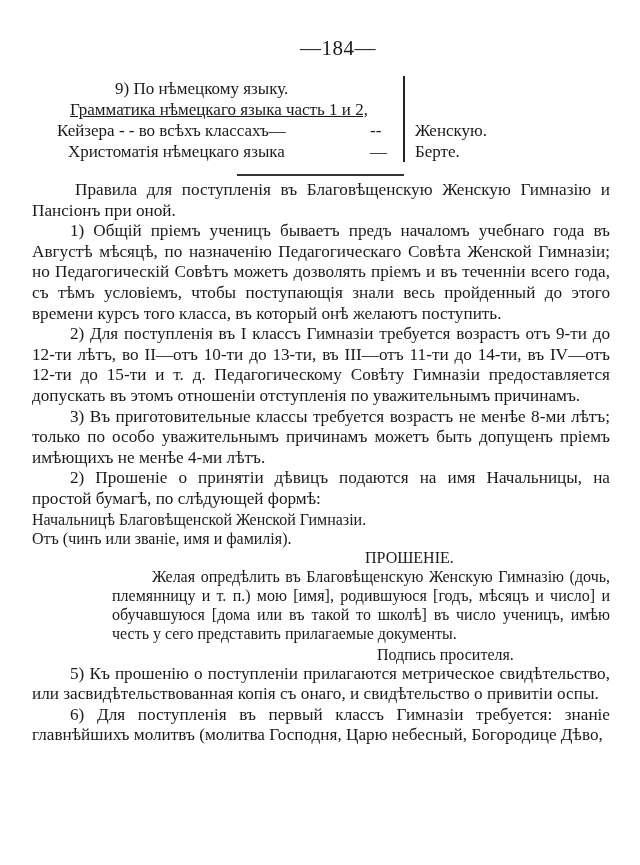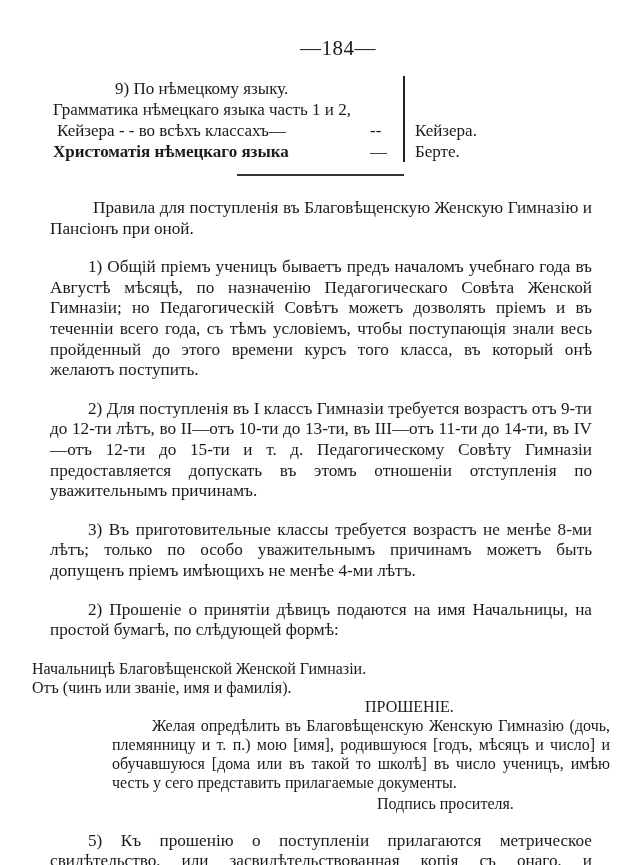--- a/index.html
+++ b/index.html
@@ -38,24 +38,24 @@
       width: 589px;
       height: 100px;
       font-size: 17px;
       line-height: 22px;
     }
     .lang-block .line {
       position: absolute;
       white-space: nowrap;
     }
     .lang-title { left: 115px; top: 0px; }
-    .grammar { left: 53px; top: 21px; }
+    .grammar { left: 70px; top: 21px; text-decoration: underline; }
     .keizer-left { left: 25px; top: 42px; margin-left: 32px; }
     .dash1 { left: 370px; top: 42px; }
-    .chrest { left: 53px; top: 63px; font-weight: bold; }
+    .chrest { left: 68px; top: 63px; }
     .dash2 { left: 370px; top: 63px; }
     .keizer-right { left: 415px; top: 42px; }
     .berte { left: 415px; top: 63px; }
     .vline {
       position: absolute;
       left: 403px;
       top: -2px;
       width: 2px;
       height: 86px;
       background: #222;
@@ -71,21 +71,21 @@
     
     .body-text {
       position: absolute;
       left: 32px;
       top: 180px;
       width: 578px;
       font-size: 17.2px;
       line-height: 20.6px;
     }
     .para {
-      margin: 18px;
+      margin: 0;
       text-align: justify;
       text-indent: 38px;
     }
     .para.heading-para { text-indent: 43px; }
     .centered {
       text-align: left;
       margin: 0;
       font-size: 16px;
       line-height: 19px;
     }
@@ -118,36 +118,37 @@
   <div class="page-number">—184—</div>
 
   <div class="lang-block">
     <div class="line lang-title">9) По нѣмецкому языку.</div>
     <div class="line grammar">Грамматика нѣмецкаго языка часть 1 и 2,</div>
     <div class="line keizer-left">Кейзера - - во всѣхъ классахъ—</div>
     <div class="line dash1">--</div>
     <div class="line chrest">Христоматія нѣмецкаго языка</div>
     <div class="line dash2">—</div>
     <div class="vline"></div>
-    <div class="line keizer-right">Кейзера.</div>
+    <div class="line keizer-right">Женскую.</div>
     <div class="line berte">Берте.</div>
     <div class="hrule"></div>
   </div>
 
   <div class="body-text">
     <p class="para heading-para">Правила для поступленія въ Благовѣщенскую Женскую Гимназію и Пансіонъ при оной.</p>
     <p class="para">1) Общій пріемъ ученицъ бываетъ предъ началомъ учебнаго года въ Августѣ мѣсяцѣ, по назначенію Педагогическаго Совѣта Женской Гимназіи; но Педагогическій Совѣтъ можетъ дозволять пріемъ и въ теченніи всего года, съ тѣмъ условіемъ, чтобы поступающія знали весь пройденный до этого времени курсъ того класса, въ который онѣ желаютъ поступить.</p>
     <p class="para">2) Для поступленія въ I классъ Гимназіи требуется возрастъ отъ 9-ти до 12-ти лѣтъ, во II—отъ 10-ти до 13-ти, въ III—отъ 11-ти до 14-ти, въ IV—отъ 12-ти до 15-ти и т. д. Педагогическому Совѣту Гимназіи предоставляется допускать въ этомъ отношеніи отступленія по уважительнымъ причинамъ.</p>
     <p class="para">3) Въ приготовительные классы требуется возрастъ не менѣе 8-ми лѣтъ; только по особо уважительнымъ причинамъ можетъ быть допущенъ пріемъ имѣющихъ не менѣе 4-ми лѣтъ.</p>
     <p class="para">2) Прошеніе о принятіи дѣвицъ подаются на имя Начальницы, на простой бумагѣ, по слѣдующей формѣ:</p>
 
     <div>
       <p class="centered">Начальницѣ Благовѣщенской Женской Гимназіи.</p>
       <p class="centered">Отъ (чинъ или званіе, имя и фамилія).</p>
       <p class="form-title">ПРОШЕНІЕ.</p>
       <p class="form-body">Желая опредѣлить въ Благовѣщенскую Женскую Гимназію (дочь, племянницу и т. п.) мою [имя], родившуюся [годъ, мѣсяцъ и число] и обучавшуюся [дома или въ такой то школѣ] въ число ученицъ, имѣю честь у сего представить прилагаемые документы.</p>
       <p class="signature">Подпись просителя.</p>
     </div>
 
     <p class="para">5) Къ прошенію о поступленіи прилагаются метрическое свидѣтельство, или засвидѣтельствованная копія съ онаго, и свидѣтельство о привитіи оспы.</p>
+    <p class="para">6) Для поступленія въ первый классъ Гимназіи требуется: знаніе главнѣйшихъ молитвъ (молитва Господня, Царю небесный, Богородице Дѣво,</p>
   </div>
 
 </div>
 
 </body></html>

